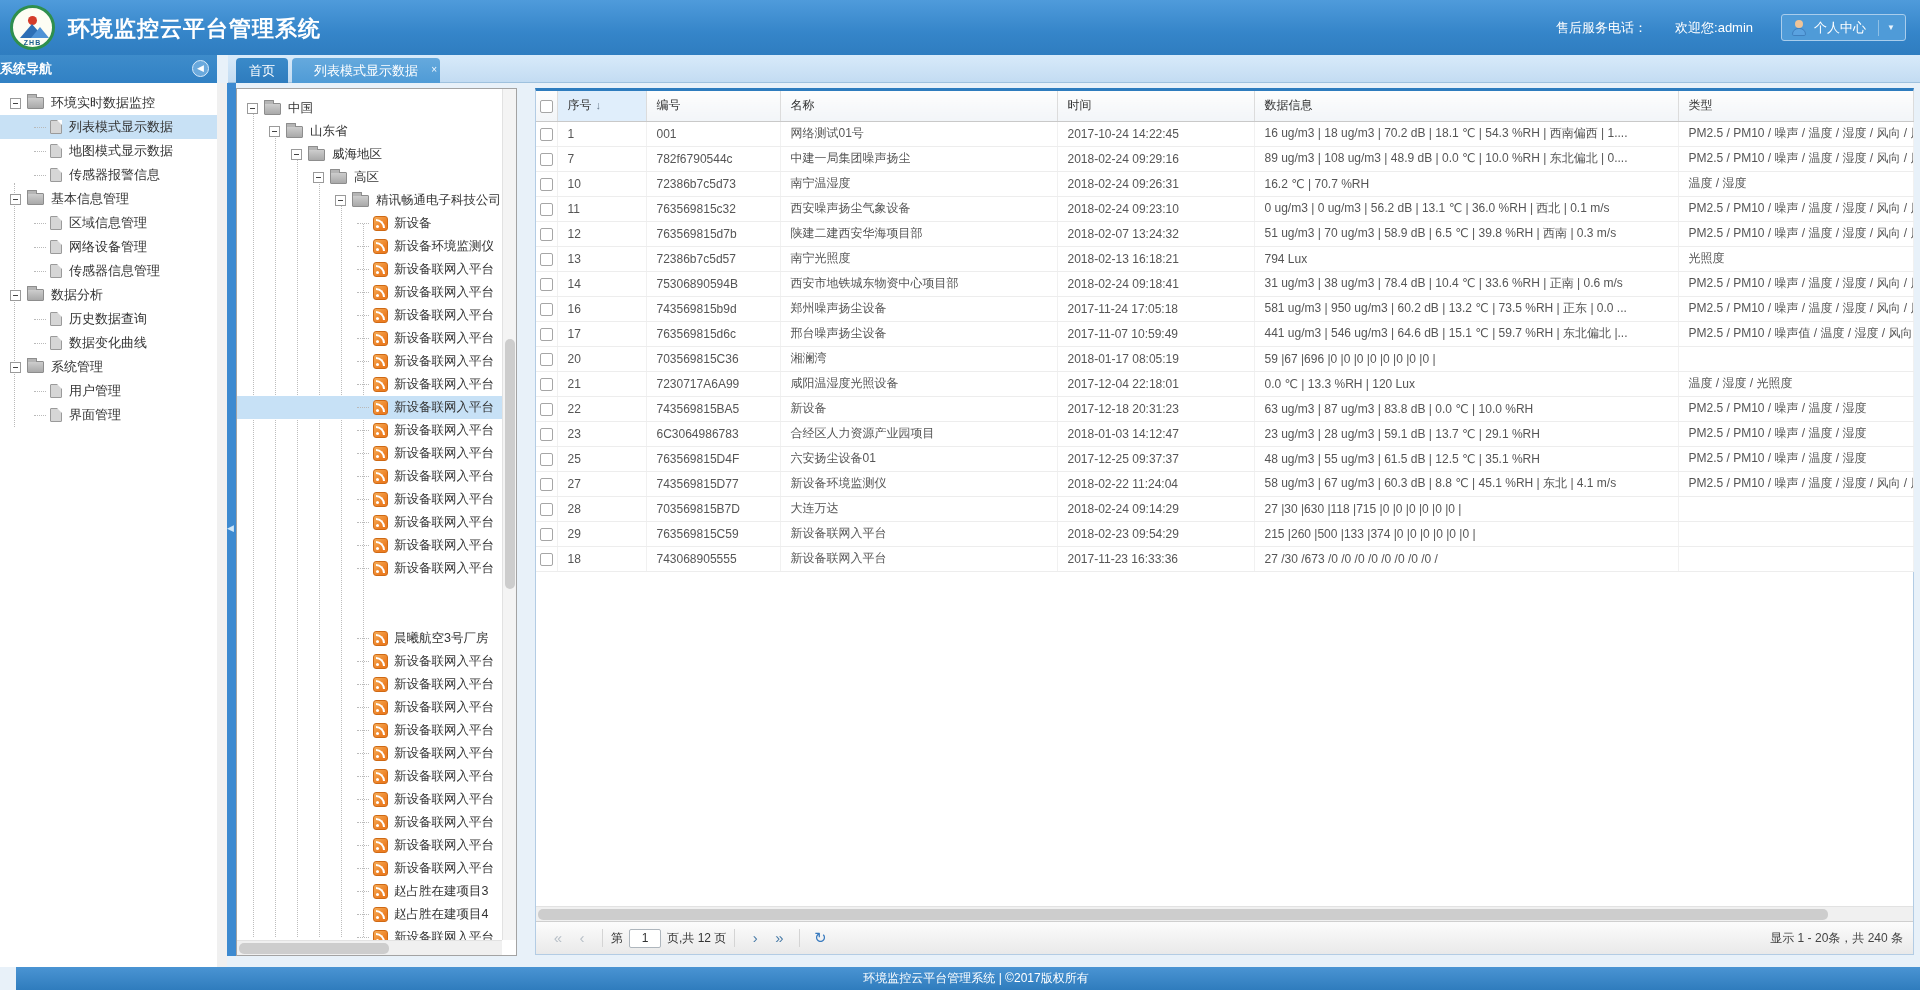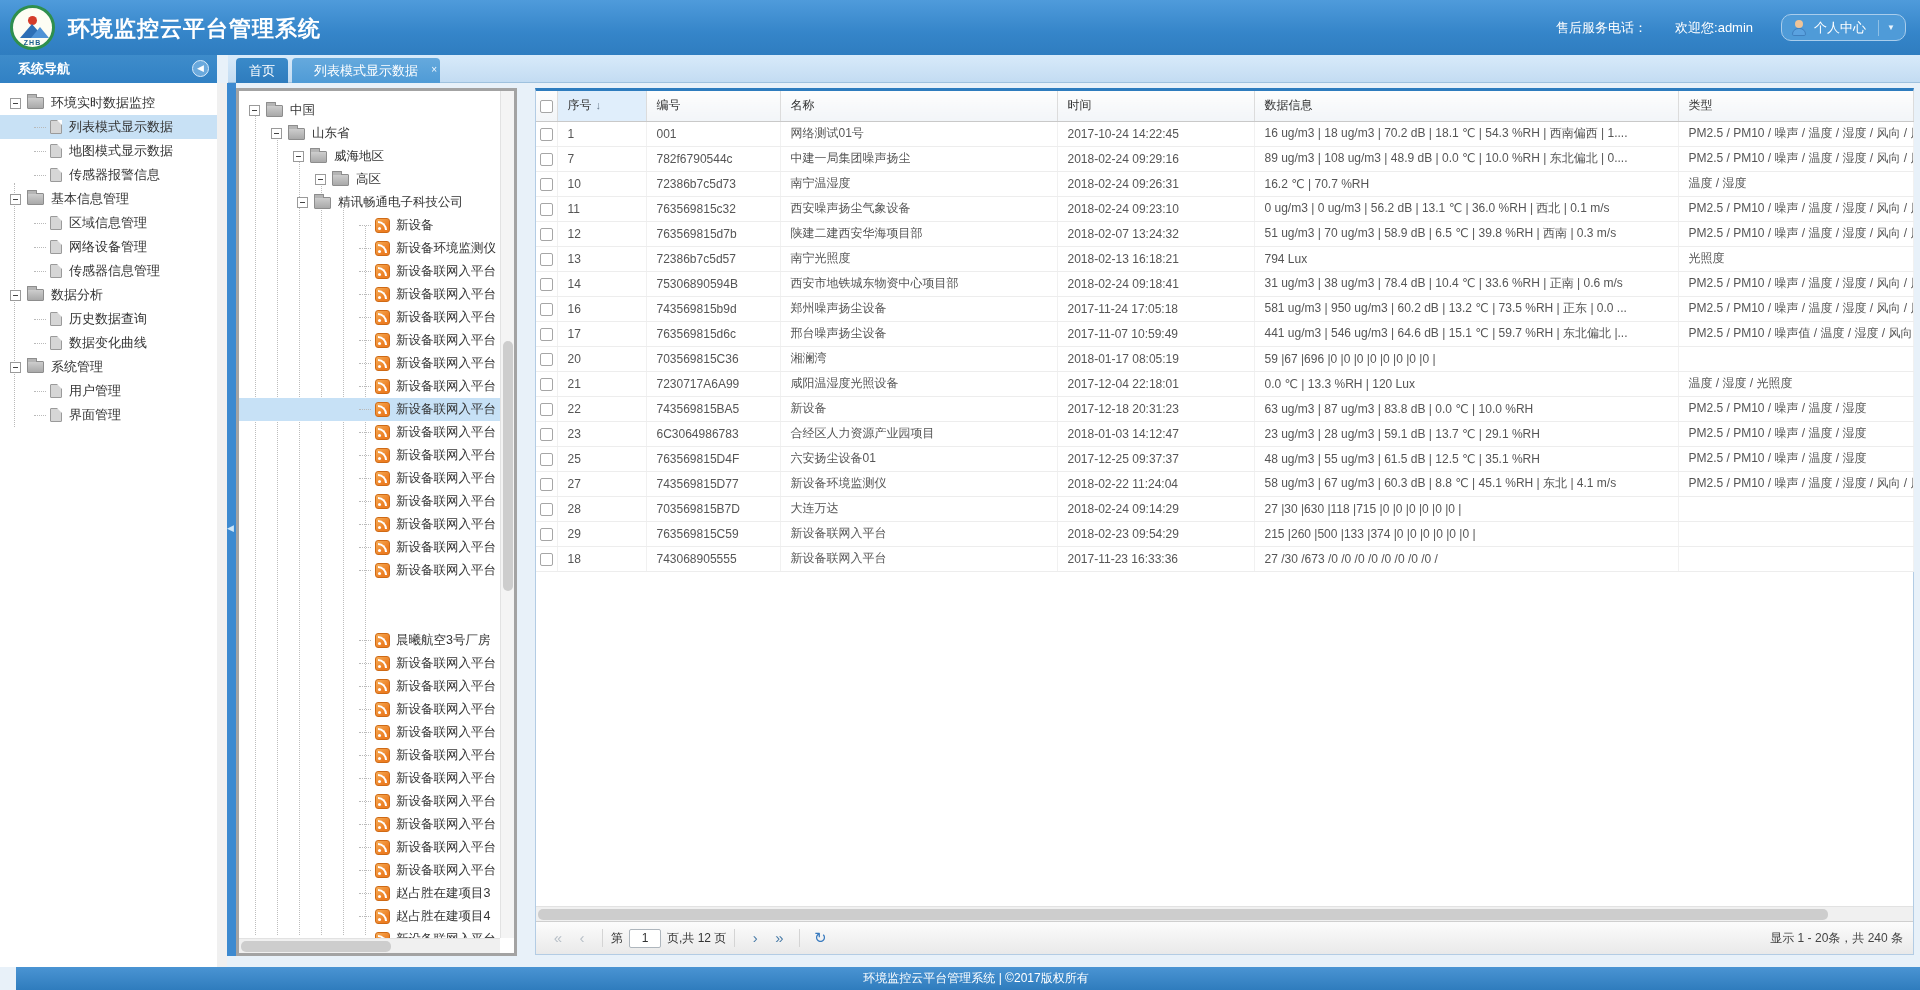--- a/index.html
+++ b/index.html
@@ -14,36 +14,36 @@
   .logo .sun { position:absolute; left:15px; top:8px; width:9px; height:9px; border-radius:50%; background:#d43c2a; }
   .logo .mtn { position:absolute; left:7px; top:16px; width:0; height:0;
     border-left:12px solid transparent; border-right:12px solid transparent; border-bottom:14px solid #2d6fb5; }
   .logo .mtn2 { position:absolute; left:18px; top:19px; width:0; height:0;
     border-left:9px solid transparent; border-right:9px solid transparent; border-bottom:11px solid #4f93d6; }
   .logo .zhb { position:absolute; left:0; bottom:1px; width:100%; text-align:center;
     font-size:7px; color:#1b5e8f; font-weight:bold; letter-spacing:1px; }
   .app-title { position:absolute; left:68px; top:14px; font-size:22px; font-weight:bold; letter-spacing:1px; }
   .hdr-right { position:absolute; right:14px; top:0; height:55px; display:flex; align-items:center; gap:28px; font-size:13px; }
   .user-center-btn { display:flex; align-items:center; gap:8px; height:27px; padding:0 10px;
-    background:#4f9bd8; border:1px solid #a9cdec; border-radius:10px; cursor:pointer; }
+    background:#4f9bd8; border:1px solid #a9cdec; border-radius:3px; cursor:pointer; }
   .person-icon { position:relative; width:14px; height:16px; }
   .person-icon .head { position:absolute; left:3px; top:0; width:8px; height:8px; border-radius:50%; background:#f0c498; }
   .person-icon .body { position:absolute; left:0; bottom:0; width:14px; height:8px; border-radius:7px 7px 2px 2px; background:#5aa2e0; border:1px solid #3f7fbd; }
   .btn-divider { width:1px; height:16px; background:#8fc0e6; margin-left:4px; }
   .caret { font-size:8px; color:#eaf4fc; }
 
   
   .app-footer { position:absolute; left:16px; bottom:0; width:1920px; height:23px;
     background:linear-gradient(#4a94d3,#2f7cbd); color:#fff; font-size:12px;
     text-align:center; line-height:23px; }
 
   
   .sidebar { position:absolute; left:0; top:55px; width:217px; height:912px; background:#fff; }
   .sidebar-hd { height:28px; background:linear-gradient(#3e8ccb,#3181c4); color:#fff;
-    font-size:13px; font-weight:bold; line-height:28px; padding-left:18px; position:relative; }
+    font-size:13px; font-weight:bold; line-height:28px; padding-left:0; position:relative; }
   .collapse-btn { position:absolute; right:8px; top:5px; width:17px; height:17px; border-radius:50%;
     background:#6aa9dd; border:1px solid #d7eafa; color:#fff; font-size:9px; line-height:15px; text-align:center; cursor:pointer; }
   .nav-tree { position:relative; padding-top:8px; font-size:13px; color:#333; }
   .nav-row { position:relative; height:24px; display:flex; align-items:center; white-space:nowrap; cursor:pointer; }
   .nav-row.group { padding-left:10px; }
   .nav-row.item  { padding-left:34px; }
   .nav-row.selected { background:#c8e1f5; }
   .nav-guide { position:absolute; left:14px; top:100px; bottom:0; border-left:1px dotted #b9b9b9; }
   .expander { width:11px; height:11px; background:#fff; border:1px solid #9a9a9a; position:relative; flex:0 0 auto; margin-right:6px; }
   .expander::before { content:""; position:absolute; left:2px; top:4px; width:5px; height:1px; background:#444; }
@@ -66,21 +66,21 @@
   .tab-bar { position:absolute; left:228px; top:55px; width:1692px; height:28px;
     background:linear-gradient(#d8eafa,#c3dcf2); border-bottom:1px solid #9ec1de; }
   .tab { position:absolute; top:3px; height:25px; border-radius:4px 4px 0 0; color:#fff;
     font-size:13px; text-align:center; line-height:25px; cursor:pointer; }
   .tab-home { left:8px; width:52px; background:linear-gradient(#3a8ac9,#2e7cbe); }
   .tab-list { left:64px; width:148px; background:linear-gradient(#65a9dd,#4f9bd6); }
   .tab-close { position:absolute; top:-1px; right:3px; font-size:10px; color:#f2f9ff; cursor:pointer; }
 
   
   .tree-panel { position:absolute; left:236px; top:88px; width:281px; height:868px;
-    background:#fff; border:3px solid #a3a3a3; overflow:hidden; }
+    background:#fff; border:1px solid #a3a3a3; overflow:hidden; }
   .tree-inner { position:relative; padding:8px 0 0 0; font-size:12.5px; color:#333; }
   .tree-row { position:relative; height:23px; display:flex; align-items:center; white-space:nowrap; cursor:pointer; }
   .tree-row.selected { background:#c7e1f6; }
   .tree-guides div { position:absolute; border-left:1px dotted #bdbdbd; }
   .rss-ico { width:15px; height:15px; border-radius:3px; flex:0 0 auto; margin-right:6px;
     background:linear-gradient(135deg,#f7ad57,#ec7d22 70%); border:1px solid #cf6a15; position:relative; overflow:hidden; }
   .rss-ico::before { content:""; position:absolute; left:2px; bottom:2px; width:7px; height:7px;
     border:2px solid #fff; border-left:none; border-bottom:none; border-radius:0 9px 0 0; }
   .rss-ico::after { content:""; position:absolute; left:2px; bottom:2px; width:3px; height:3px; border-radius:50%; background:#fff; }
   .vsb { position:absolute; right:0; top:0; bottom:15px; width:14px; background:#f4f4f4; border-left:1px solid #e2e2e2; }
@@ -263,21 +263,21 @@
       <div class="tree-row" style="padding-left: 54px;">
         <span class="expander"></span>
         <span class="folder-ico"></span>
         <span>威海地区</span>
       </div>
       <div class="tree-row" style="padding-left: 76px;">
         <span class="expander"></span>
         <span class="folder-ico"></span>
         <span>高区</span>
       </div>
-      <div class="tree-row" style="padding-left: 58px;">
+      <div class="tree-row" style="padding-left: 98px;">
         <span class="expander"></span>
         <span class="folder-ico"></span>
         <span>精讯畅通电子科技公司</span>
       </div>
       <div class="tree-row" style="padding-left: 120px;">
         <span class="dotstub"></span>
         <span class="rss-ico"></span>
         <span>新设备</span>
       </div>
       <div class="tree-row" style="padding-left: 120px;">

